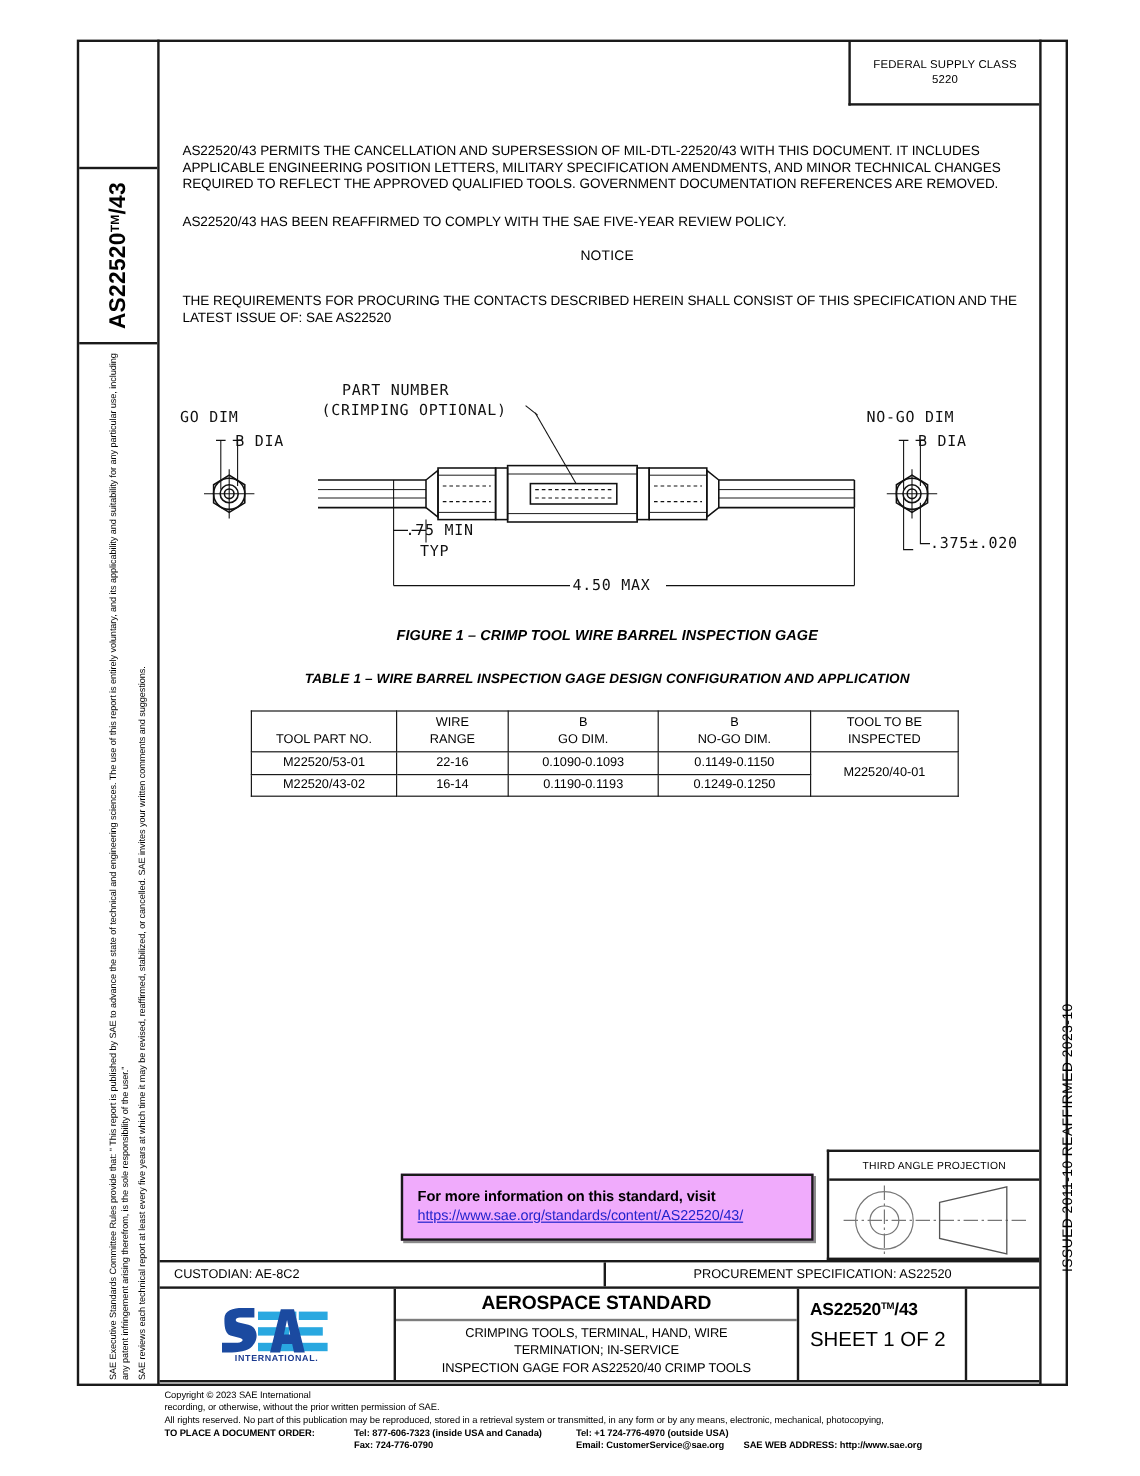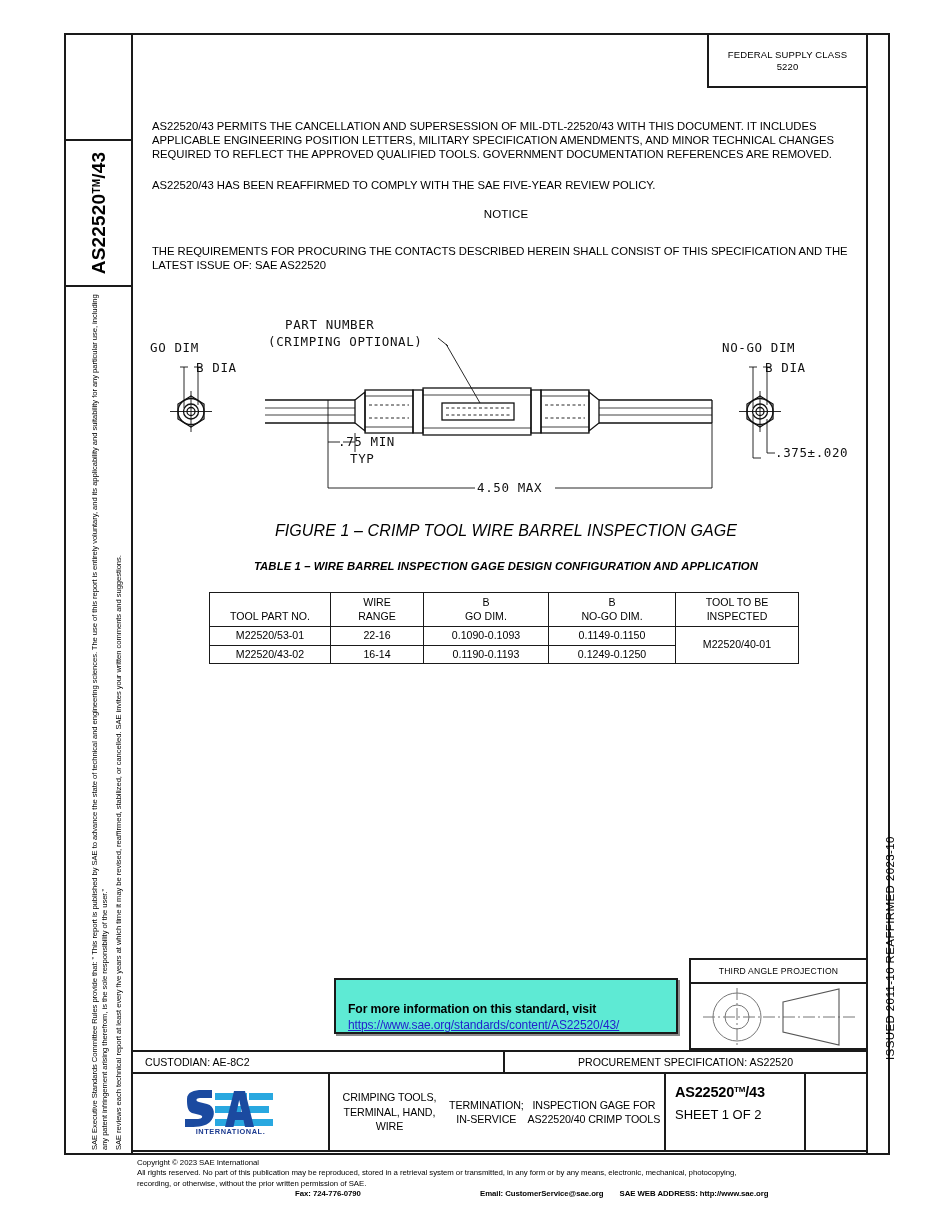--- a/index.html
+++ b/index.html
@@ -170,22 +170,22 @@
     color: #111;
   }
 
   
   .fig-caption {
     position: absolute;
     left: 152px;
     top: 522px;
     width: 708px;
     text-align: center;
-    font-size: 16px;
-    font-weight: normal;
+    font-size: 12px;
+    font-weight: bold;
     font-style: italic;
     letter-spacing: .1px;
   }
   .tbl-caption {
     position: absolute;
     left: 152px;
     top: 560px;
     width: 708px;
     text-align: center;
     font-size: 11.3px;
@@ -218,23 +218,23 @@
 
   
   .info-box {
     position: absolute;
     left: 334px;
     top: 978px;
     width: 344px;
     height: 56px;
     border: 2px solid #1a1a1a;
     box-sizing: border-box;
-    background: #5eead4;
+    background: #f0abfc;
     box-shadow: 2px 2px 0 0 #8a8a8a;
-    padding: 22px 10px 0 12px;
+    padding: 10px 10px 0 12px;
   }
   .info-line1 {
     font-size: 12.2px;
     font-weight: bold;
     letter-spacing: -0.1px;
   }
   .info-link {
     display: block;
     margin-top: 2px;
     font-size: 12px;
@@ -326,21 +326,21 @@
     display: flex;
     align-items: center;
     justify-content: center;
     font-size: 16px;
     font-weight: bold;
     letter-spacing: -0.1px;
   }
   .tb-title-sub {
     flex: 1;
     display: flex;
-    flex-direction: row;
+    flex-direction: column;
     align-items: center;
     justify-content: center;
     text-align: center;
     font-size: 10.7px;
     line-height: 14.5px;
     letter-spacing: -0.1px;
   }
   .tb-spec {
     width: 140px;
     border-right: 2px solid #1a1a1a;
@@ -351,21 +351,21 @@
     font-size: 14.5px;
     font-weight: bold;
     letter-spacing: -0.2px;
   }
   .tb-spec-no .tm {
     font-size: 8px;
     vertical-align: 5px;
   }
   .tb-spec-sheet {
     margin-top: 7px;
-    font-size: 13px;
+    font-size: 17px;
   }
   .tb-blank { flex: 1; }
 
   
   .sae-logo { position: relative; width: 92px; height: 46px; }
   .sae-intl {
     position: absolute;
     left: 0; right: 0;
     bottom: -1px;
     text-align: center;
@@ -621,38 +621,44 @@
                    L 13,30 C 17,30 19,27 15,26 L 7,24 C 2,22 2,15 2,10 Z"></path>
 
           <path d="M 40,38 L 49,2 L 60,2 L 69,38 L 60,38 L 58.5,31 L 50,31 L 48.5,38 Z
                    M 51.6,23 L 56.8,23 L 54.2,11 Z"></path>
         </g>
       </svg>
       <div class="sae-intl">INTERNATIONAL.</div>
     </div>
   </div>
   <div class="tb-title">
+    <div class="tb-title-main">AEROSPACE STANDARD</div>
     <div class="tb-title-sub">
       <div>CRIMPING TOOLS, TERMINAL, HAND, WIRE</div>
       <div>TERMINATION; IN-SERVICE</div>
       <div>INSPECTION GAGE FOR AS22520/40 CRIMP TOOLS</div>
     </div>
   </div>
   <div class="tb-spec">
     <div class="tb-spec-no">
       <span>AS22520</span><span class="tm">TM</span><span>/43</span>
     </div>
     <div class="tb-spec-sheet">SHEET 1 OF 2</div>
   </div>
   <div class="tb-blank"></div>
 </div>
 
 <div class="footer">
   <div>Copyright © 2023 SAE International</div>
+  <div>recording, or otherwise, without the prior written permission of SAE.</div>
   <div>All rights reserved. No part of this publication may be reproduced, stored in a retrieval system or transmitted, in any form or by any means, electronic, mechanical, photocopying,</div>
-  <div>recording, or otherwise, without the prior written permission of SAE.</div>
+  <div class="footer-order">
+    <div class="fo-label">TO PLACE A DOCUMENT ORDER:</div>
+    <div class="fo-col1">Tel: 877-606-7323 (inside USA and Canada)</div>
+    <div class="fo-col2">Tel: +1 724-776-4970 (outside USA)</div>
+  </div>
   <div class="footer-order2">
     <div class="fo2-pad"></div>
     <div class="fo-col1 bold">Fax: 724-776-0790</div>
     <div class="fo-col2">Email: CustomerService@sae.org</div>
     <div class="fo-col2" style="margin-left:16px;">SAE WEB ADDRESS: http://www.sae.org</div>
   </div>
 </div>
 
 </body></html>

